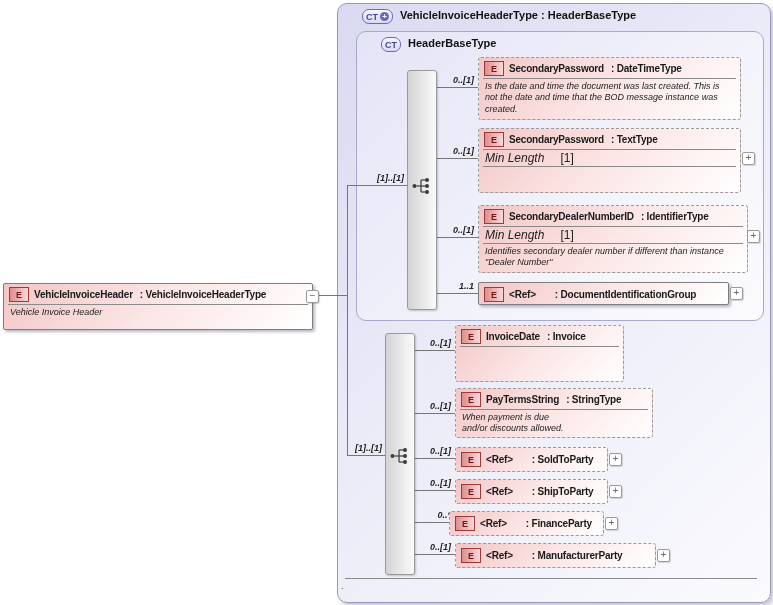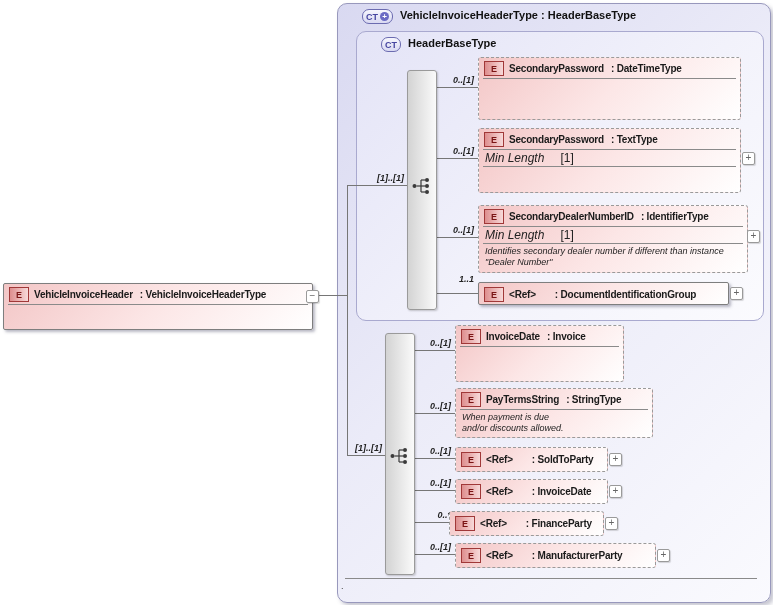--- a/index.html
+++ b/index.html
@@ -125,46 +125,48 @@
       <circle cx="15" cy="16" r="2" fill="#3a3a3a"></circle>
     </svg>
   </div>
 
   <div class="card" style="left:360px;top:173px;width:44px">[1]..[1]</div>
   <div class="card" style="left:338px;top:443px;width:44px">[1]..[1]</div>
 
   <div class="card" style="left:438px;top:75px;width:36px">0..[1]</div>
   <div class="card" style="left:438px;top:146px;width:36px">0..[1]</div>
   <div class="card" style="left:438px;top:225px;width:36px">0..[1]</div>
-  <div class="card" style="left:438px;top:274px;width:36px">1..1</div>
+  <div class="card" style="left:438px;top:281px;width:36px">1..1</div>
 
   <div class="card" style="left:415px;top:338px;width:36px">0..[1]</div>
   <div class="card" style="left:415px;top:401px;width:36px">0..[1]</div>
   <div class="card" style="left:415px;top:446px;width:36px">0..[1]</div>
   <div class="card" style="left:415px;top:478px;width:36px">0..[1]</div>
   <div class="card" style="left:415px;top:510px;width:36px">0..*</div>
   <div class="card" style="left:415px;top:542px;width:36px">0..[1]</div>
 
   <div class="el-box solid" style="left:3px;top:283px;width:308px;height:45px">
     <div class="el-title">
       <span class="e-badge">E</span>
       <span>VehicleInvoiceHeader</span>
       <span class="el-type">: VehicleInvoiceHeaderType</span>
     </div>
     <div class="sep"></div>
+    <div class="ann">Vehicle Invoice Header</div>
   </div>
   <div class="toggle" style="left:306px;top:290px">−</div>
 
   <div class="el-box" style="left:478px;top:57px;width:261px;height:61px">
     <div class="el-title">
       <span class="e-badge">E</span>
       <span>SecondaryPassword</span>
       <span class="el-type">: DateTimeType</span>
     </div>
     <div class="sep"></div>
+    <div class="ann">Is the date and time the document was last created. This is not the date and time that the BOD message instance was created.</div>
   </div>
 
   <div class="el-box" style="left:478px;top:128px;width:261px;height:63px">
     <div class="el-title">
       <span class="e-badge">E</span>
       <span>SecondaryPassword</span>
       <span class="el-type">: TextType</span>
     </div>
     <div class="sep"></div>
     <div class="facet">
@@ -226,21 +228,21 @@
       <span>&lt;Ref&gt;</span>
       <span class="el-type ref-gap">: SoldToParty</span>
     </div>
   </div>
   <div class="toggle" style="left:609px;top:453px">+</div>
 
   <div class="el-box ref" style="left:455px;top:479px;width:151px;height:23px">
     <div class="el-title">
       <span class="e-badge">E</span>
       <span>&lt;Ref&gt;</span>
-      <span class="el-type ref-gap">: InvoiceDate</span>
+      <span class="el-type ref-gap">: ShipToParty</span>
     </div>
   </div>
   <div class="toggle" style="left:609px;top:485px">+</div>
 
   <div class="el-box ref" style="left:449px;top:511px;width:153px;height:23px">
     <div class="el-title">
       <span class="e-badge">E</span>
       <span>&lt;Ref&gt;</span>
       <span class="el-type ref-gap">: FinanceParty</span>
     </div>

